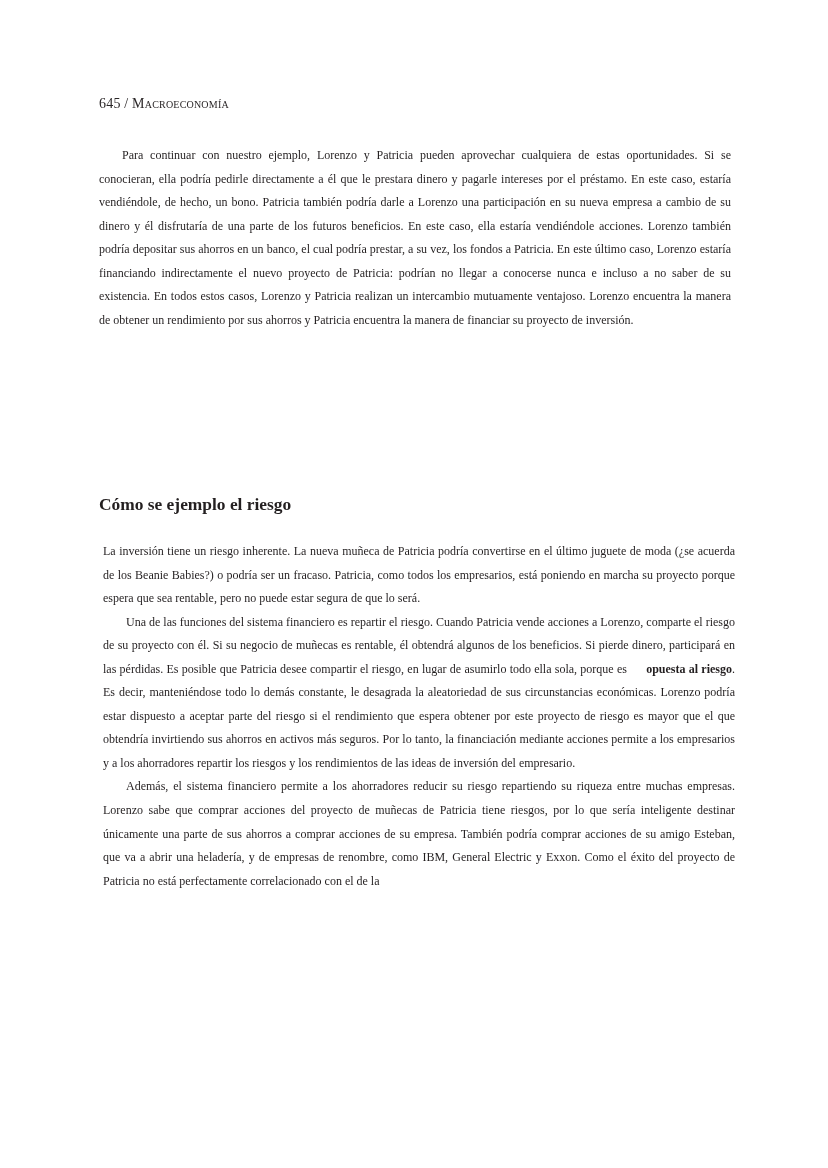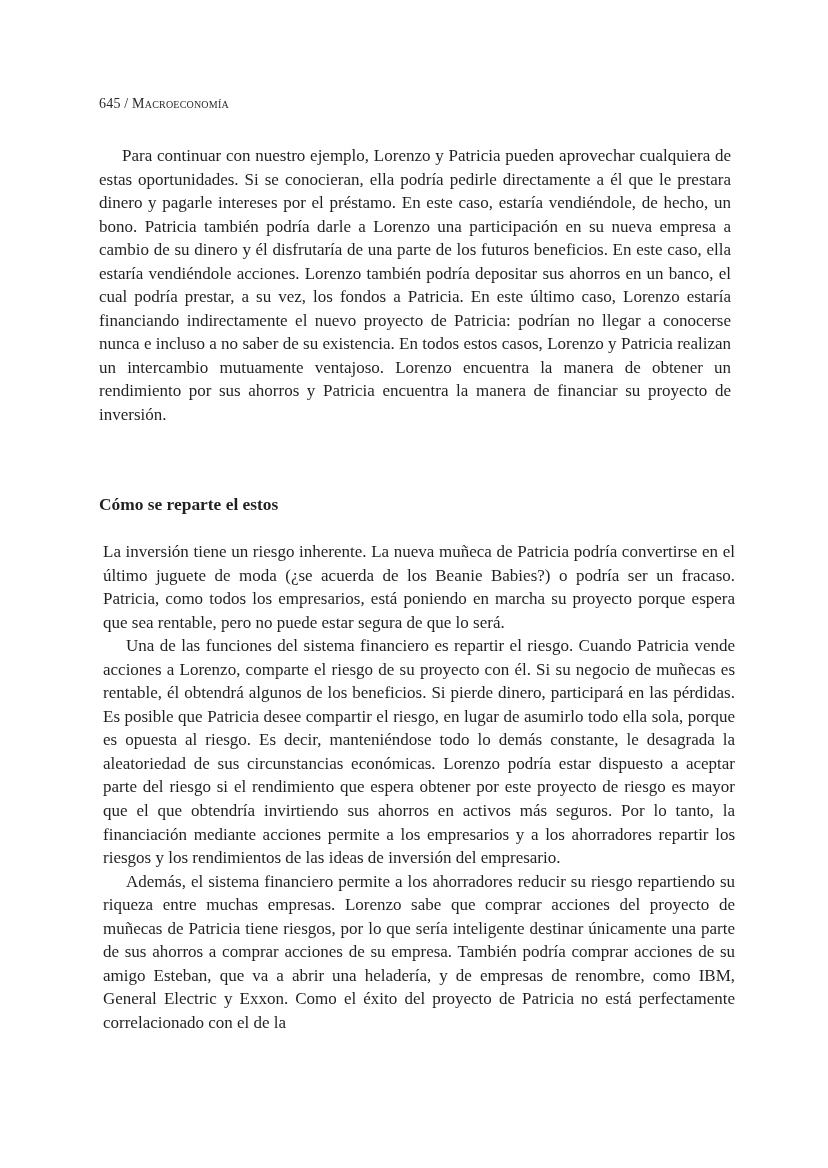--- a/index.html
+++ b/index.html
@@ -8,48 +8,48 @@
     font-family: "Liberation Serif", "DejaVu Serif", serif;
     color: #231f20;
   }
   .page { position: absolute; left: 99px; top: 0; width: 632px; }
   .running-head {
     position: absolute; top: 96px; left: 0;
     font-size: 14px; letter-spacing: 0.2px; color: #2a2627;
   }
   .running-head .sc { font-variant: small-caps; text-align: center; }
   .body-text {
-    font-size: 17px; line-height: 23.55px; text-align: justify;
+    font-size: 12px; line-height: 23.55px; text-align: justify;
     margin: 0; hyphens: manual;
   }
   .p1 { position: absolute; top: 144px; left: 0; width: 632px; }
   .heading {
     position: absolute; top: 494px; left: 0;
     font-size: 17.4px; font-weight: bold; margin: 0;
   }
   .sec { position: absolute; top: 540px; left: 4px; width: 632px; }
   .indent { text-indent: 23px; }
   .noindent { text-indent: 0; }
   .body-text p { margin: 0; }
-  b.term { font-weight: normal; }
+  b.term { font-weight: bold; margin-left: 16px; }
 </style>
 </head>
 <body>
 
 <div class="page">
 
   <div class="running-head">
     <span>645</span><span> / </span><span class="sc">Macroeconomía</span>
   </div>
 
   <div class="body-text p1">
     <p class="indent">Para continuar con nuestro ejemplo, Lorenzo y Patricia pueden aprovechar cualquiera de estas oportunidades. Si se conocieran, ella podría pedirle directa­mente a él que le prestara dinero y pagarle intereses por el préstamo. En este caso, estaría vendiéndole, de hecho, un bono. Patricia también podría darle a Lorenzo una participación en su nueva empresa a cambio de su dinero y él disfrutaría de una parte de los futuros beneficios. En este caso, ella estaría vendiéndole acciones. Lorenzo también podría depositar sus ahorros en un banco, el cual podría prestar, a su vez, los fondos a Patricia. En este último caso, Lorenzo estaría financiando indirectamente el nuevo proyecto de Patricia: podrían no llegar a conocerse nun­ca e incluso a no saber de su existencia. En todos estos casos, Lorenzo y Patricia realizan un intercambio mutuamente ventajoso. Lorenzo encuentra la manera de obtener un rendimiento por sus ahorros y Patricia encuentra la manera de finan­ciar su proyecto de inversión.</p>
   </div>
 
-  <h3 class="heading">Cómo se reparte el estos</h3>
+  <h3 class="heading">Cómo se ejemplo el riesgo</h3>
 
   <div class="body-text sec">
     <p class="noindent">La inversión tiene un riesgo inherente. La nueva muñeca de Patricia podría convertirse en el último juguete de moda (¿se acuerda de los Beanie Babies?) o podría ser un fracaso. Patricia, como todos los empresarios, está poniendo en marcha su proyecto porque espera que sea rentable, pero no puede estar segura de que lo será.</p>
     <p class="indent"><span>Una de las funciones del sistema financiero es repartir el riesgo. Cuando Pa­tricia vende acciones a Lorenzo, comparte el riesgo de su proyecto con él. Si su negocio de muñecas es rentable, él obtendrá algunos de los beneficios. Si pierde dinero, participará en las pérdidas. Es posible que Patricia desee compartir el ries­go, en lugar de asumirlo todo ella sola, porque es </span><b class="term">opuesta al riesgo</b><span>. Es decir, man­teniéndose todo lo demás constante, le desagrada la aleatoriedad de sus circuns­tancias económicas. Lorenzo podría estar dispuesto a aceptar parte del riesgo si el rendimiento que espera obtener por este proyecto de riesgo es mayor que el que obtendría invirtiendo sus ahorros en activos más seguros. Por lo tanto, la financia­ción mediante acciones permite a los empresarios y a los ahorradores repartir los riesgos y los rendimientos de las ideas de inversión del empresario.</span></p>
     <p class="indent">Además, el sistema financiero permite a los ahorradores reducir su riesgo re­partiendo su riqueza entre muchas empresas. Lorenzo sabe que comprar acciones del proyecto de muñecas de Patricia tiene riesgos, por lo que sería inteligente destinar únicamente una parte de sus ahorros a comprar acciones de su empresa. También podría comprar acciones de su amigo Esteban, que va a abrir una hela­dería, y de empresas de renombre, como IBM, General Electric y Exxon. Como el éxito del proyecto de Patricia no está perfectamente correlacionado con el de la</p>
   </div>
 
 </div>
 
 </body></html>

